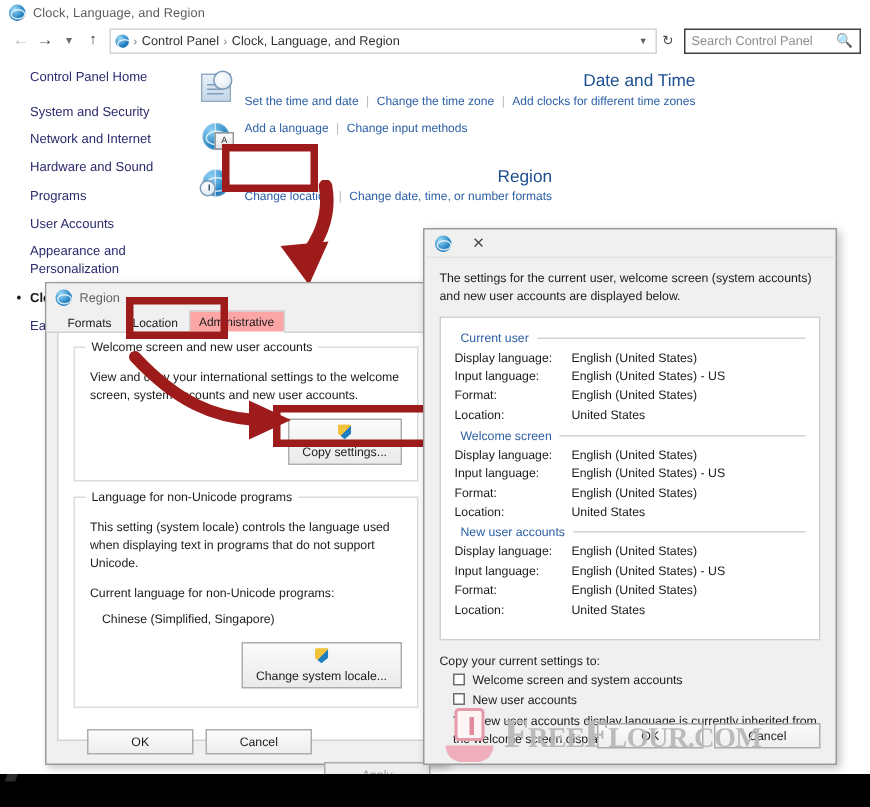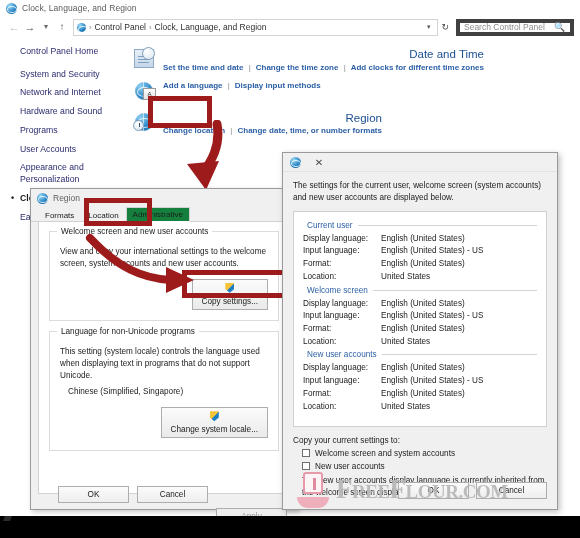--- a/index.html
+++ b/index.html
@@ -47,21 +47,21 @@
     flex:1; height:17px; border:1px solid #d4d4d4; background:#fff;
     display:flex; align-items:center; padding:0 3px; gap:3px; margin-left:3px;
   }
   .crumb{ font-size:8.5px; color:#303030; white-space:nowrap; }
   .crumb-sep{ font-size:7.5px; color:#7a7a7a; }
   .addr-spacer{ flex:1; }
   .addr-chev{ font-size:7px; color:#5a5a5a; padding:0 4px; }
   .addr-refresh{ font-size:9px; color:#4a4a4a; padding:0 3px; }
 
   .search-field{
-    width:118px; height:17px; border:4px solid #404040; background:#fff;
+    width:118px; height:17px; border:1px solid #404040; background:#fff;
     display:flex; align-items:center; padding:0 4px; margin-left:4px;
     justify-content:space-between;
   }
   .search-field .ph{ font-size:8.5px; color:#8c8c8c; }
   .search-field .mag{ font-size:9px; color:#6f6f6f; }
 
   
   .cp-body{ display:flex; height:478px; }
   .cp-left{ width:126px; padding:8px 0 0 12px; }
   .cp-right{ flex:1; padding:10px 0 0 8px; }
@@ -79,21 +79,21 @@
 
   
   .cat-row{ display:flex; gap:7px; margin-bottom:9px; align-items:flex-start; }
   .cat-ico{ width:22px; height:22px; flex:none; position:relative; }
   .cat-text{ padding-top:0px; }
   .cat-title{
     font-size:11.5px; color:#1d4f91; line-height:1.1; margin-bottom:2px;
     font-family:"Liberation Sans", sans-serif;
     text-align:right;
   }
-  .cat-links{ display:flex; gap:5px; flex-wrap:wrap;font-weight:bold; }
+  .cat-links{ display:flex; gap:5px; flex-wrap:wrap; }
   .cat-links a{ font-size:8px; color:#2b5fa5; text-decoration:none; white-space:nowrap; }
   .pipe{ color:#b5b5b5; font-size:8px; }
 
   
   .ic-clock{
     position:absolute; left:0; top:1px; width:20px; height:19px;
     background:linear-gradient(#e8f0f8,#c3d6e8);
     border:1px solid #90aac4;
   }
   .ic-clock::after{
@@ -162,21 +162,21 @@
   .tabstrip{
     display:flex; align-items:flex-end; padding-left:7px; height:15px;
     border-bottom:1px solid #d2d2d2; background:#f0f0f0;
   }
   .tab{
     font-size:8px; padding:2px 6px 2px 6px; color:#1b1b1b;
     border:1px solid transparent; border-bottom:none; background:transparent;
     position:relative; top:1px;
   }
   .tab.active{
-    background:#15803d; border-color:#d2d2d2; border-bottom:1px solid #ffffff;
+    background:#fca5a5; border-color:#d2d2d2; border-bottom:1px solid #ffffff;
   }
   .tabpanel{
     margin:0 7px 0 7px; height:272px; background:#ffffff;
     border:1px solid #d2d2d2; border-top:none; padding:9px 10px;
     position:relative;
   }
   .group{
     border:1px solid #dcdcdc; padding:14px 10px 10px 10px; margin-bottom:10px;
     position:relative;
   }
@@ -362,21 +362,21 @@
 
       <div class="cat-row">
         <div class="cat-ico">
           <div class="ic-globe"></div>
           <div class="ic-lang-abc">A</div>
         </div>
         <div class="cat-text">
           <div class="cat-links">
             <a>Add a language</a>
             <span class="pipe">|</span>
-            <a>Display input methods</a>
+            <a>Change input methods</a>
           </div>
         </div>
       </div>
 
       <div class="cat-row">
         <div class="cat-ico">
           <div class="ic-globe"></div>
           <div class="ic-region-clock">
               <i></i>
             </div>
@@ -424,20 +424,21 @@
         <div class="btn">
           <span class="shield"></span>
           <span>Copy settings...</span>
         </div>
       </div>
     </div>
 
     <div class="group" style="padding-bottom:12px">
       <span class="glabel">Language for non-Unicode programs</span>
       <div class="gp-text">This setting (system locale) controls the language used when displaying text in programs that do not support Unicode.</div>
+      <div class="gp-text" style="margin-top:9px">Current language for non-Unicode programs:</div>
       <div class="gp-text indent" style="margin-top:5px">Chinese (Simplified, Singapore)</div>
       <div class="row-right">
         <div class="btn">
           <span class="shield"></span>
           <span>Change system locale...</span>
         </div>
       </div>
     </div>
 
   </div>

